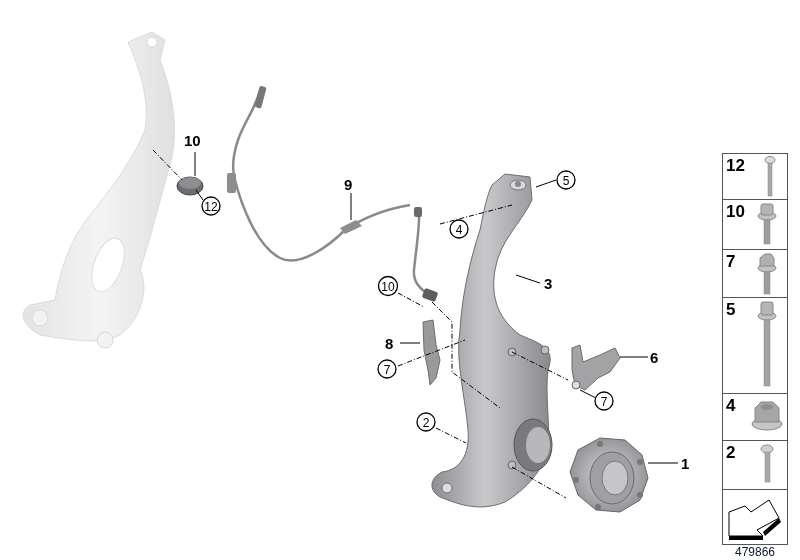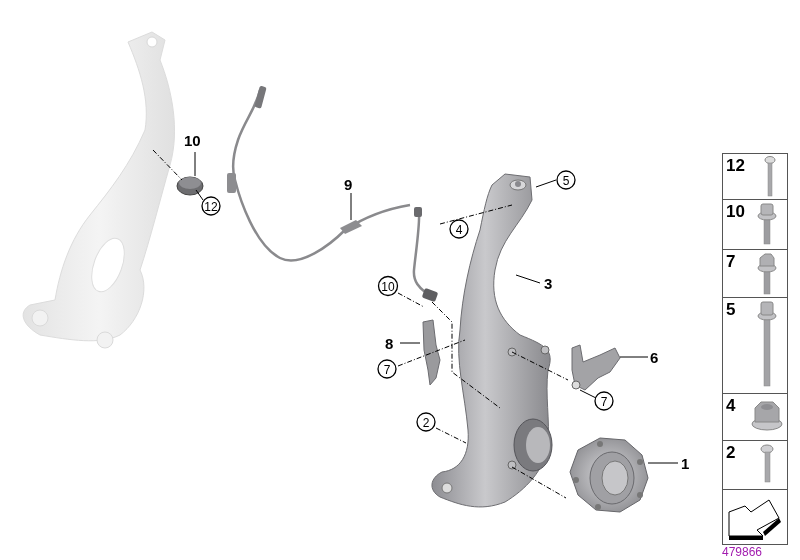--- a/index.html
+++ b/index.html
@@ -5,21 +5,21 @@
   html, body { margin:0; padding:0; background:#ffffff; }
   body { width:800px; height:560px; position:relative; overflow:hidden; font-family:"Liberation Sans", sans-serif; }
   #canvas { position:absolute; left:0; top:0; width:800px; height:560px; }
   .callout-num { font-family:"Liberation Sans", sans-serif; font-weight:bold; font-size:15px; fill:#000; }
   .circle-num { font-family:"Liberation Sans", sans-serif; font-size:12px; fill:#000; }
   #legend { position:absolute; left:722px; top:153px; width:66px; }
   .cell { position:relative; border:1px solid #555; border-top:none; background:#fff; box-sizing:border-box; }
   .cell:first-child { border-top:1px solid #555; }
   .cell-label { position:absolute; left:3px; top:2px; font-weight:bold; font-size:17px; color:#000; }
   .cell svg { position:absolute; left:0; top:0; }
-  #diagram-id { position:absolute; left:722px; top:545px; width:66px; text-align:left; font-size:12px; color:#a21caf; }
+  #diagram-id { position:absolute; left:722px; top:545px; width:66px; text-align:center; font-size:12px; color:#0f172a; }
 </style>
 </head>
 <body>
 
 <svg id="canvas" viewBox="0 0 800 560" width="800" height="560">
   <defs>
     <linearGradient id="knuckleGrad" x1="0" y1="0" x2="1" y2="0">
       <stop offset="0" stop-color="#8d8d92"></stop>
       <stop offset="0.45" stop-color="#c9c9cc"></stop>
       <stop offset="1" stop-color="#8a8a8e"></stop>

